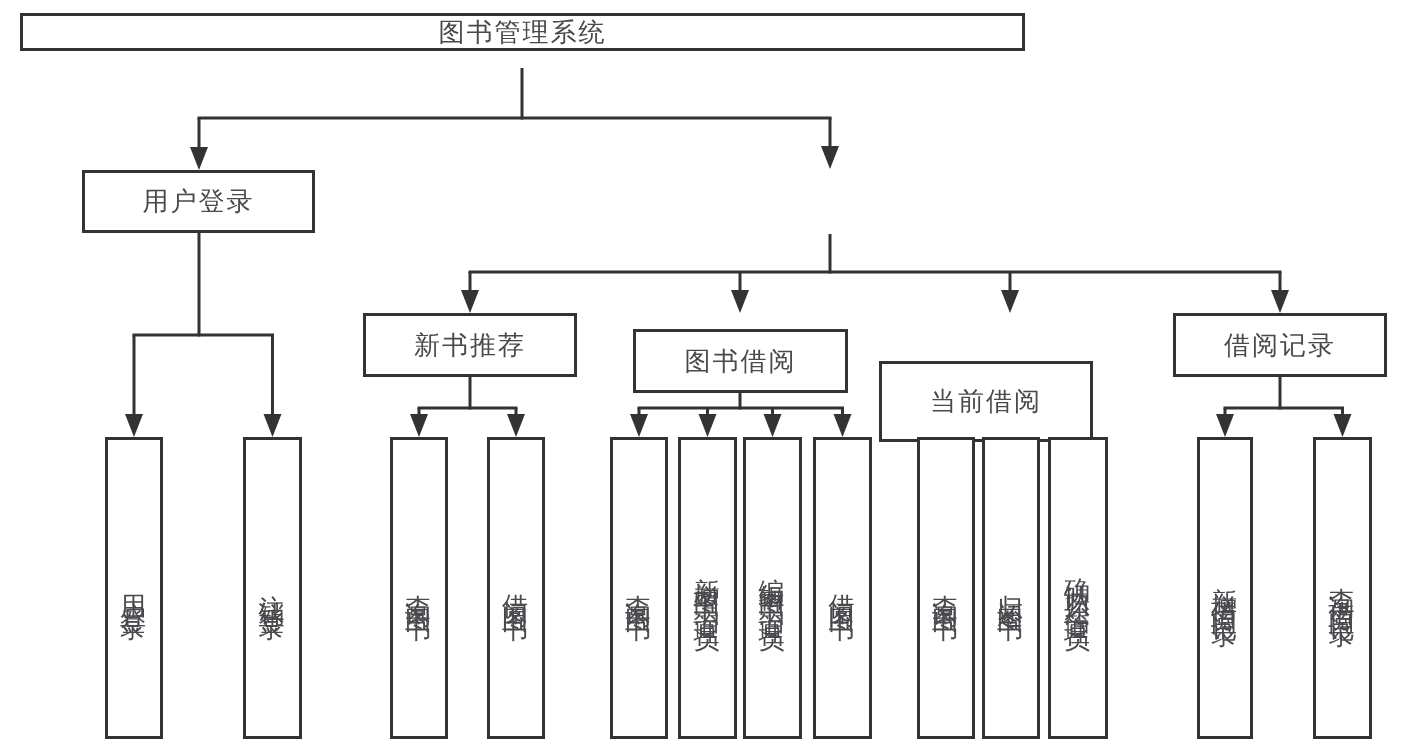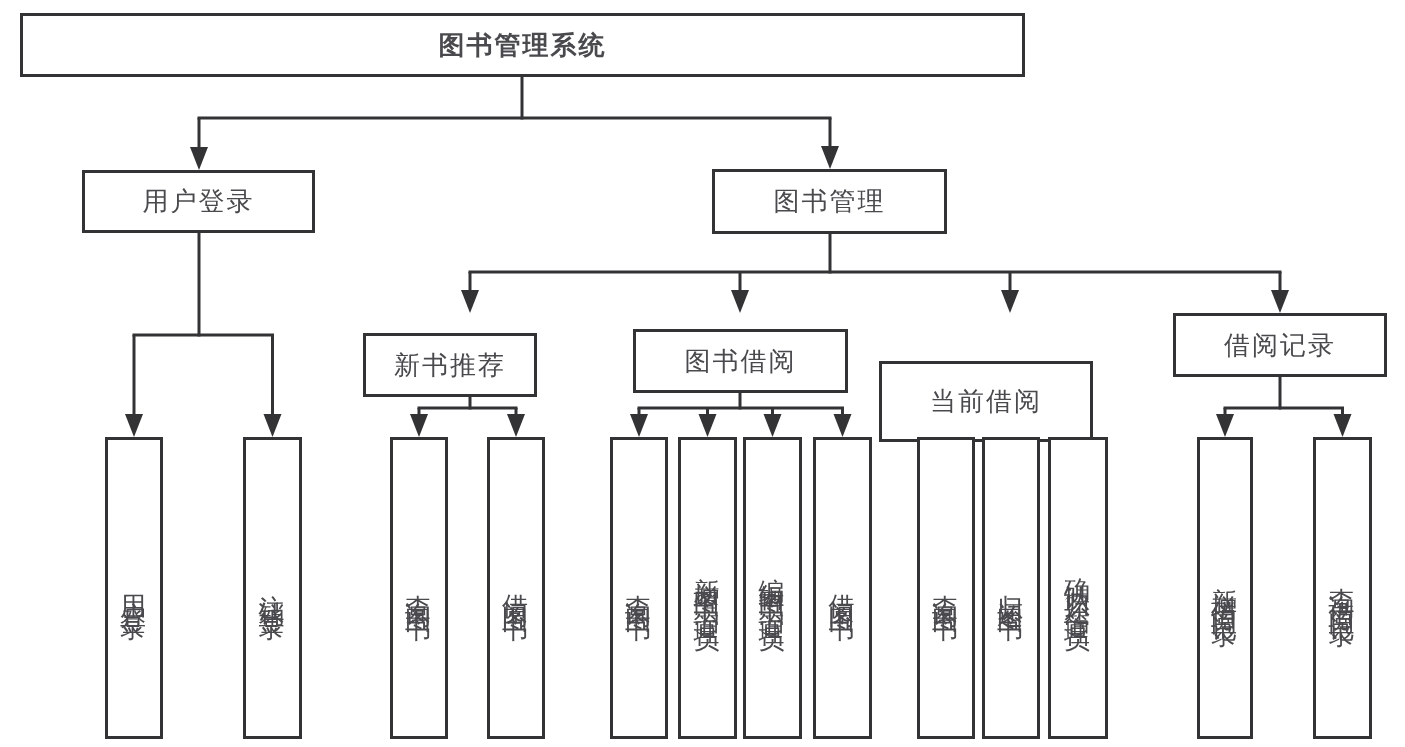--- a/index.html
+++ b/index.html
@@ -114,26 +114,25 @@
       <polygon points="763.5,414 781.5,414 772.5,437"></polygon>
       <polygon points="833.5,414 851.5,414 842.5,437"></polygon>
       <polygon points="937,414 955,414 946,437"></polygon>
       <polygon points="1002,414 1020,414 1011,437"></polygon>
       <polygon points="1069,414 1087,414 1078,437"></polygon>
       <polygon points="1216,414 1234,414 1225,437"></polygon>
       <polygon points="1333.5,414 1351.5,414 1342.5,437"></polygon>
     </g>
   </svg>
 
-  <div class="node hnode" style="left:20px; top:13px; width:1005px; height:64px;font-weight:bold;">图书管理系统</div>
+  <div class="node hnode" style="left:20px; top:13px; width:1005px; height:38px;">图书管理系统</div>
 
   <div class="node hnode" style="left:82px; top:170px; width:233px; height:63px;">用户登录</div>
-  <div class="node hnode" style="left:712px; top:169px; width:235px; height:65px;">图书管理</div>
 
-  <div class="node hnode" style="left:363px; top:313px; width:174px; height:64px;margin-top:20px;">新书推荐</div>
+  <div class="node hnode" style="left:363px; top:313px; width:214px; height:64px;">新书推荐</div>
   <div class="node hnode" style="left:633px; top:329px; width:215px; height:64px;">图书借阅</div>
   <div class="node hnode" style="left:879px; top:313px; width:214px; height:81px;margin-top:48px;">当前借阅</div>
   <div class="node hnode" style="left:1173px; top:313px; width:214px; height:64px;">借阅记录</div>
 
   <div class="node vnode" style="left:105px; top:437px; width:58px; height:302px;">
     <span class="vtext">用户登录</span>
   </div>
   <div class="node vnode" style="left:243px; top:437px; width:59px; height:302px;">
     <span class="vtext">注销登录</span>
   </div>

